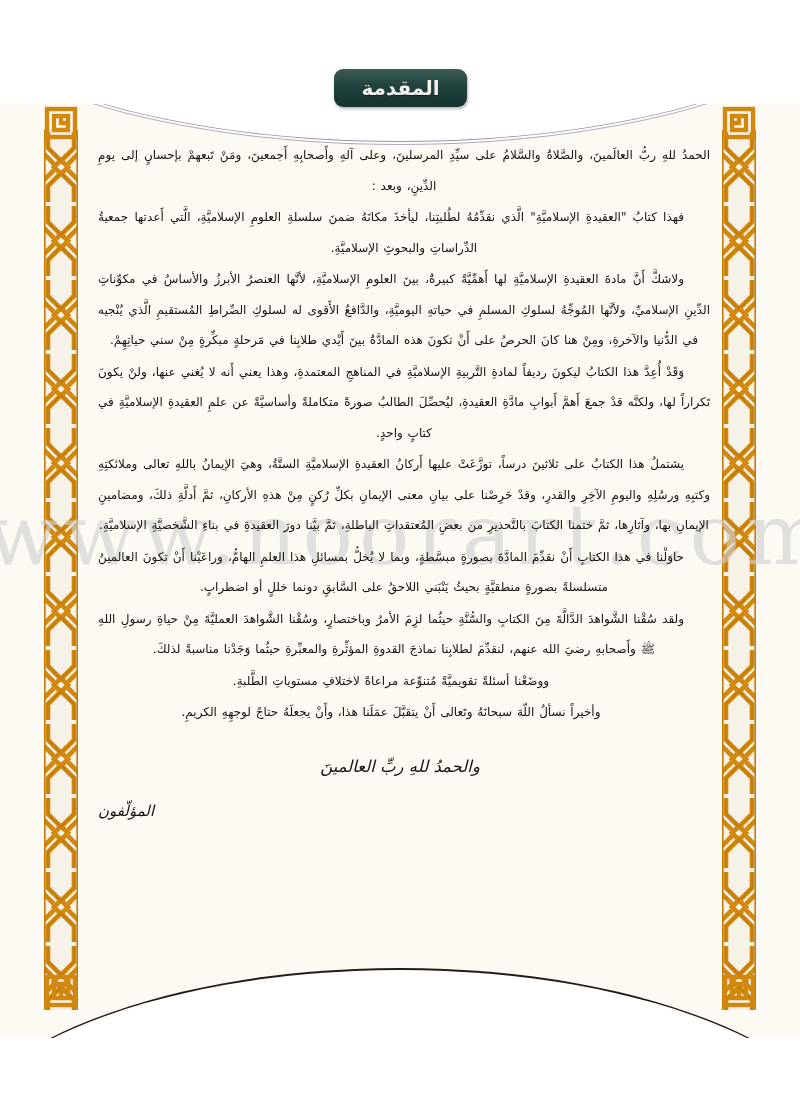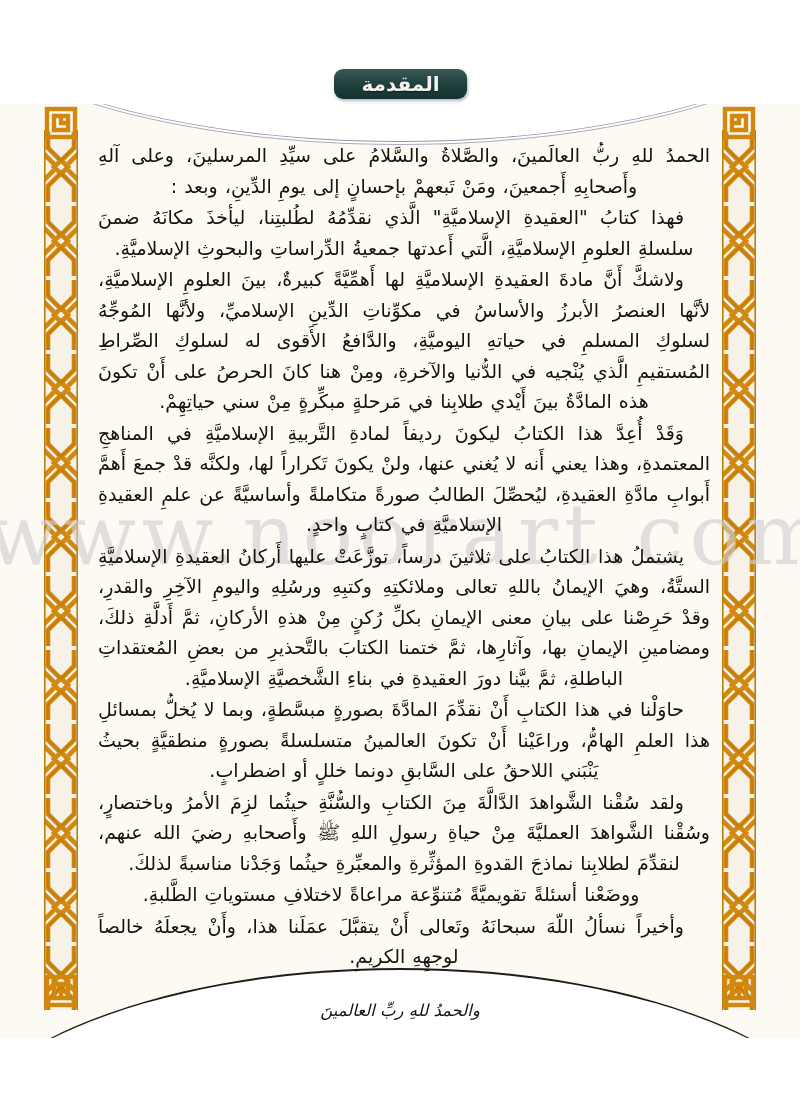--- a/index.html
+++ b/index.html
@@ -110,21 +110,21 @@
   .corner-tr { left: 720px; top: 104px; }
   .corner-bl { left: 42px;  top: 972px; }
   .corner-br { left: 720px; top: 972px; }
 
   
   .title-plaque {
     position: absolute;
     left: 334px;
     top: 69px;
     width: 133px;
-    height: 30px;
+    height: 38px;
     border-radius: 9px;
     background: linear-gradient(180deg, #3c5b58 0%, #22433f 42%, #15322f 100%);
     box-shadow: 1px 2px 3px rgba(90,90,110,.45);
     display: flex;
     align-items: center;
     justify-content: center;
   }
   .title-plaque .title-text {
     color: #f3f2ee;
     font-family: "DejaVu Sans", sans-serif;
@@ -162,21 +162,21 @@
     width: 620px;
     height: 840px;
     z-index: 8;
     direction: rtl;
     text-align: justify;
     color: #16120f;
     font-family: "DejaVu Sans", sans-serif;
   }
 
   .para {
-    font-size: 19px;
+    font-size: 12px;
     line-height: 30.5px;
     margin: 0 0 1px 8px;
     text-align: justify;
     text-align-last: center;
     text-justify: inter-word;
     word-spacing: 1px;
   }
   .para.first-indent { text-indent: 26px; }
 
   .closing {
@@ -303,19 +303,20 @@
 
     <p class="para first-indent">يشتملُ هذا الكتابُ على ثلاثينَ درساً، توزَّعَتْ عليها أَركانُ العقيدةِ الإسلاميَّةِ الستَّةُ، وهيَ الإيمانُ باللهِ تعالى وملائكتِهِ وكتبِهِ ورسُلِهِ واليومِ الآخِرِ والقدرِ، وقدْ حَرِصْنا على بيانِ معنى الإيمانِ بكلِّ رُكنٍ مِنْ هذهِ الأركانِ، ثمَّ أَدلَّةِ ذلكَ، ومضامينِ الإيمانِ بها، وآثارِها، ثمَّ ختمنا الكتابَ بالتَّحذيرِ من بعضِ المُعتقداتِ الباطلةِ، ثمَّ بيَّنا دورَ العقيدةِ في بناءِ الشَّخصيَّةِ الإسلاميَّةِ.</p>
 
     <p class="para first-indent">حاوَلْنا في هذا الكتابِ أَنْ نقدِّمَ المادَّةَ بصورةٍ مبسَّطةٍ، وبما لا يُخلُّ بمسائلِ هذا العلمِ الهامُّ، وراعَيْنا أَنْ تكونَ العالمينُ متسلسلةً بصورةٍ منطقيَّةٍ بحيثُ يَنْبَني اللاحقُ على السَّابقِ دونما خللٍ أو اضطرابٍ.</p>
 
     <p class="para first-indent">ولقد سُقْنا الشَّواهدَ الدَّالَّةَ مِنَ الكتابِ والسُّنَّةِ حيثُما لزِمَ الأمرُ وباختصارٍ، وسُقْنا الشَّواهدَ العمليَّةَ مِنْ حياةِ رسولِ اللهِ ﷺ وأَصحابهِ رضيَ الله عنهم، لنقدِّمَ لطلابِنا نماذجَ القدوةِ المؤثِّرةِ والمعبِّرةِ حيثُما وَجَدْنا مناسبةً لذلكَ.</p>
 
 
     <p class="para first-indent">ووضَعْنا أسئلةً تقويميَّةً مُتنوِّعة مراعاةً لاختلافِ مستوياتِ الطَّلبةِ.</p>
 
-    <p class="para first-indent">وأخيراً نسألُ اللّهَ سبحانَهُ وتَعالى أَنْ يتقبَّلَ عمَلَنا هذا، وأَنْ يجعلَهُ خالصاً لوجهِهِ الكريمِ.</p>
+    <p class="para first-indent">وأخيراً نسألُ اللّهَ سبحانَهُ وتَعالى أَنْ يتقبَّلَ عمَلَنا هذا، وأَنْ يجعلَهُ حتاجً لوجهِهِ الكريمِ.</p>
 
     <div class="closing">والحمدُ للهِ ربِّ العالمينَ</div>
 
+    <div class="signature">المؤلّفون</div>
   </div>
 
 </div>
 
 </body></html>

